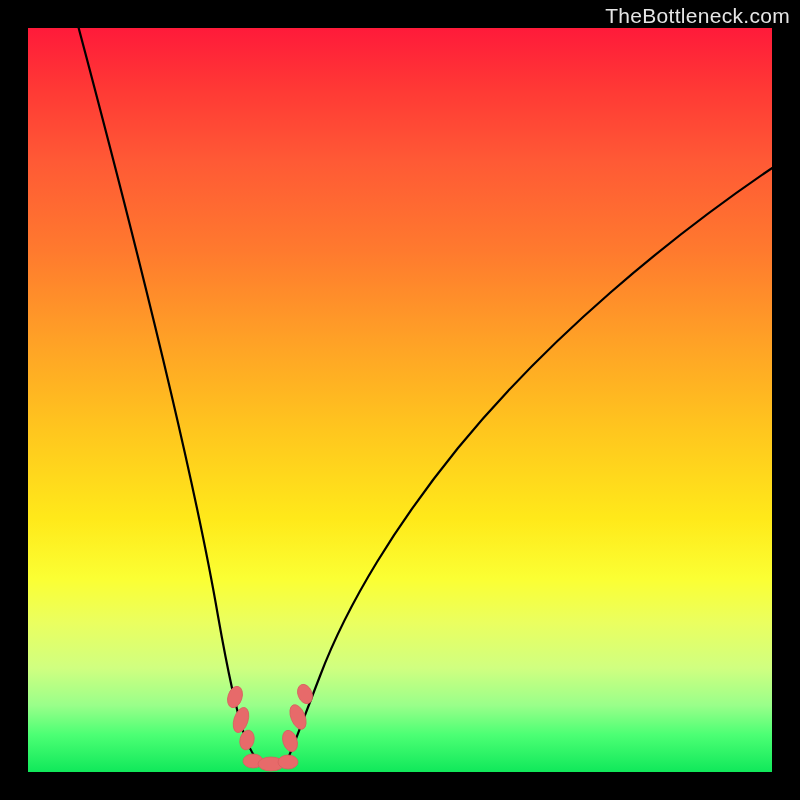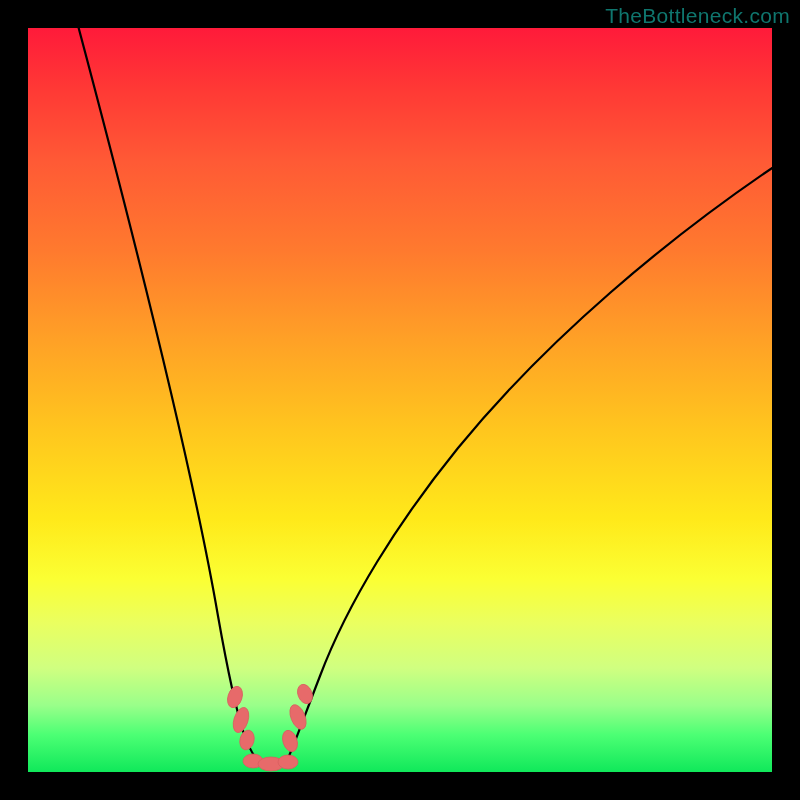--- a/index.html
+++ b/index.html
@@ -32,21 +32,21 @@
       #d0ff80 86%,
       #9aff8a 91%,
       #4cff74 95%,
       #10e85a 100%
     );
   }
   .watermark {
     position: absolute;
     top: 4px;
     right: 10px;
-    color: #0f766e;
+    color: #e5e5e5;
     font-size: 21px;
     font-weight: 500;
     letter-spacing: 0.3px;
     user-select: none;
   }
   svg.curves {
     position: absolute;
     left: 0;
     top: 0;
     width: 744px;

